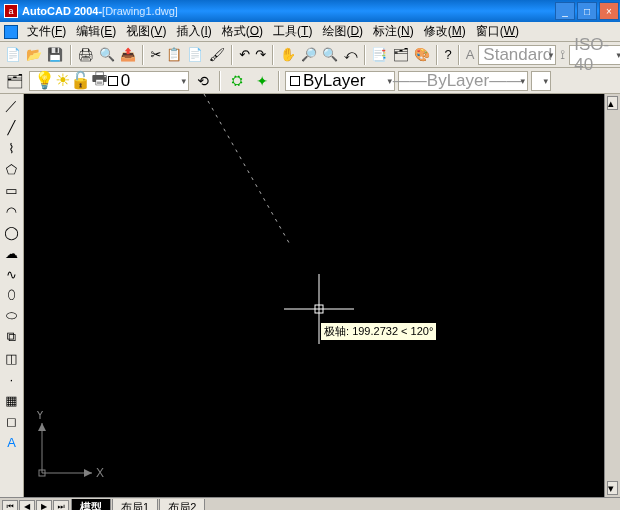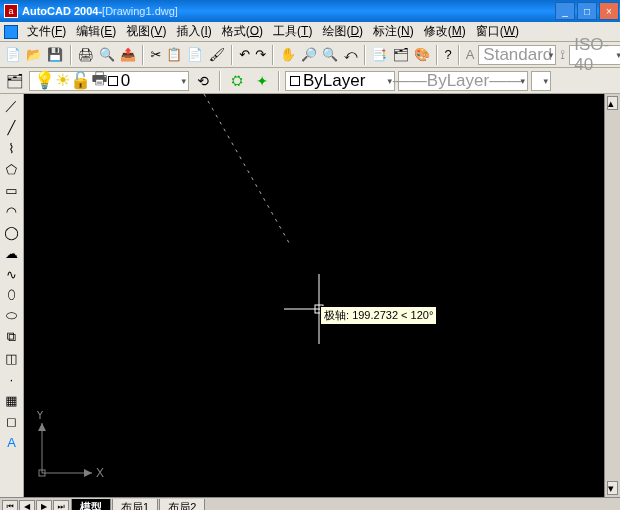--- a/index.html
+++ b/index.html
@@ -207,21 +207,21 @@
     <svg class="track">
       <line x1="180" y1="0" x2="340" y2="280"></line>
     </svg>
 
     <svg class="crosshair" style="left:260px; top:180px;" width="70" height="70">
       <line x1="35" y1="0" x2="35" y2="70"></line>
       <line x1="0" y1="35" x2="70" y2="35"></line>
       <rect x="31" y="31" width="8" height="8" fill="none" stroke="#fff"></rect>
     </svg>
 
-    <div class="tooltip" style="left:296px; top:212px;">
+    <div class="tooltip" style="left:296px; top:228px;">
       <span>极轴:</span>
       <span>199.2732 &lt; 120°</span>
     </div>
 
     <svg class="ucs">
       <line x1="8" y1="62" x2="58" y2="62"></line>
       <polygon points="58,62 50,58 50,66"></polygon>
       <line x1="8" y1="62" x2="8" y2="12"></line>
       <polygon points="8,12 4,20 12,20"></polygon>
       <rect x="5" y="59" width="6" height="6" fill="none" stroke="#808080"></rect>

